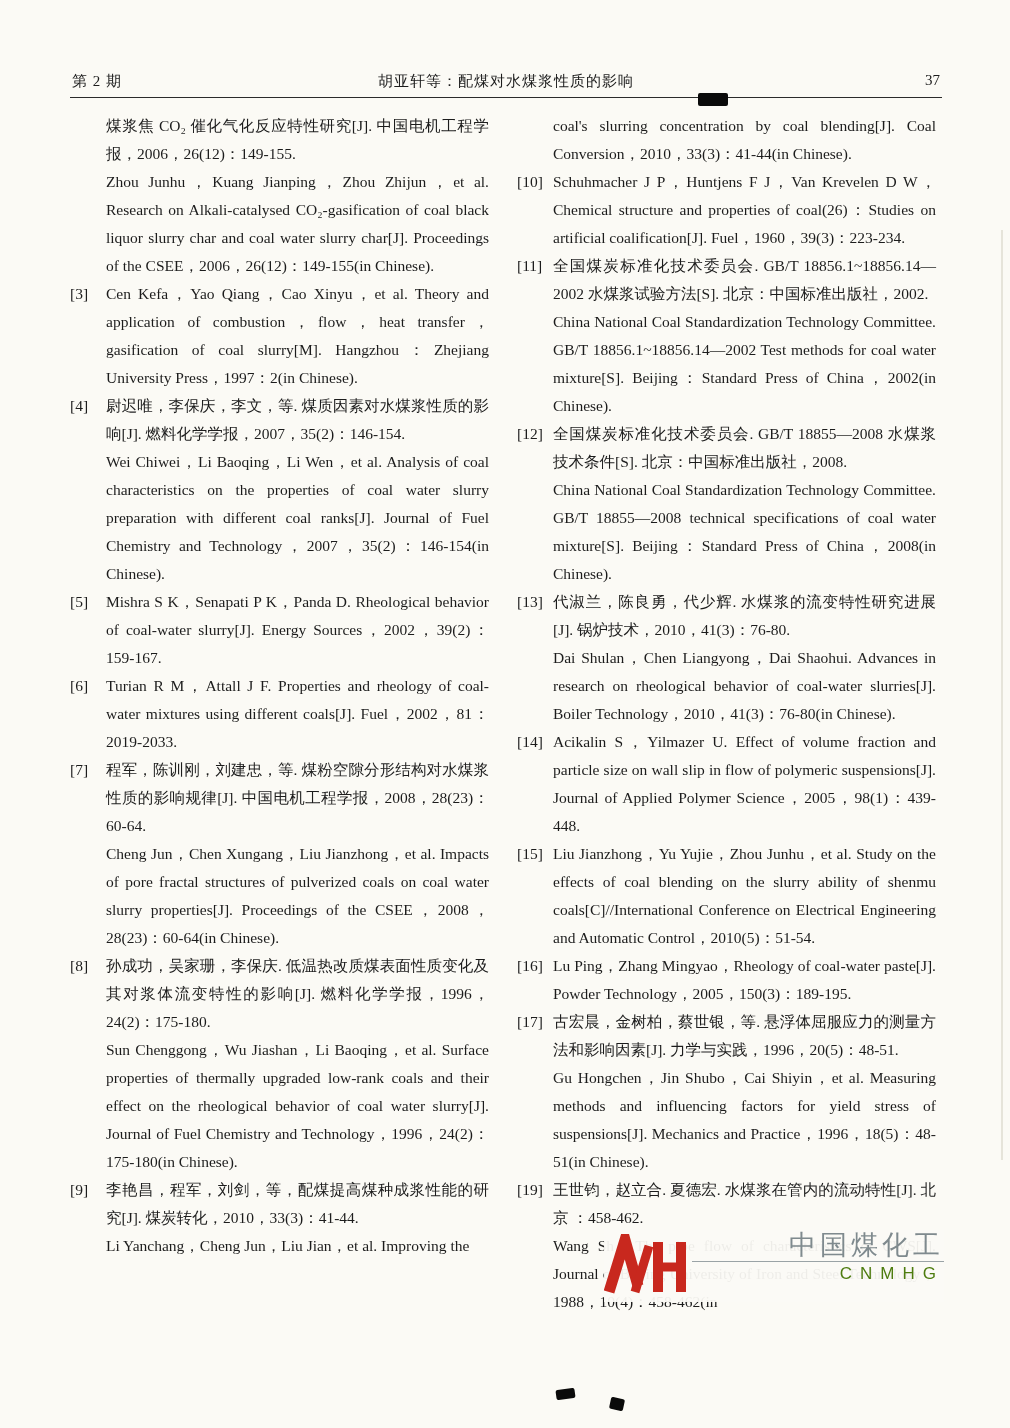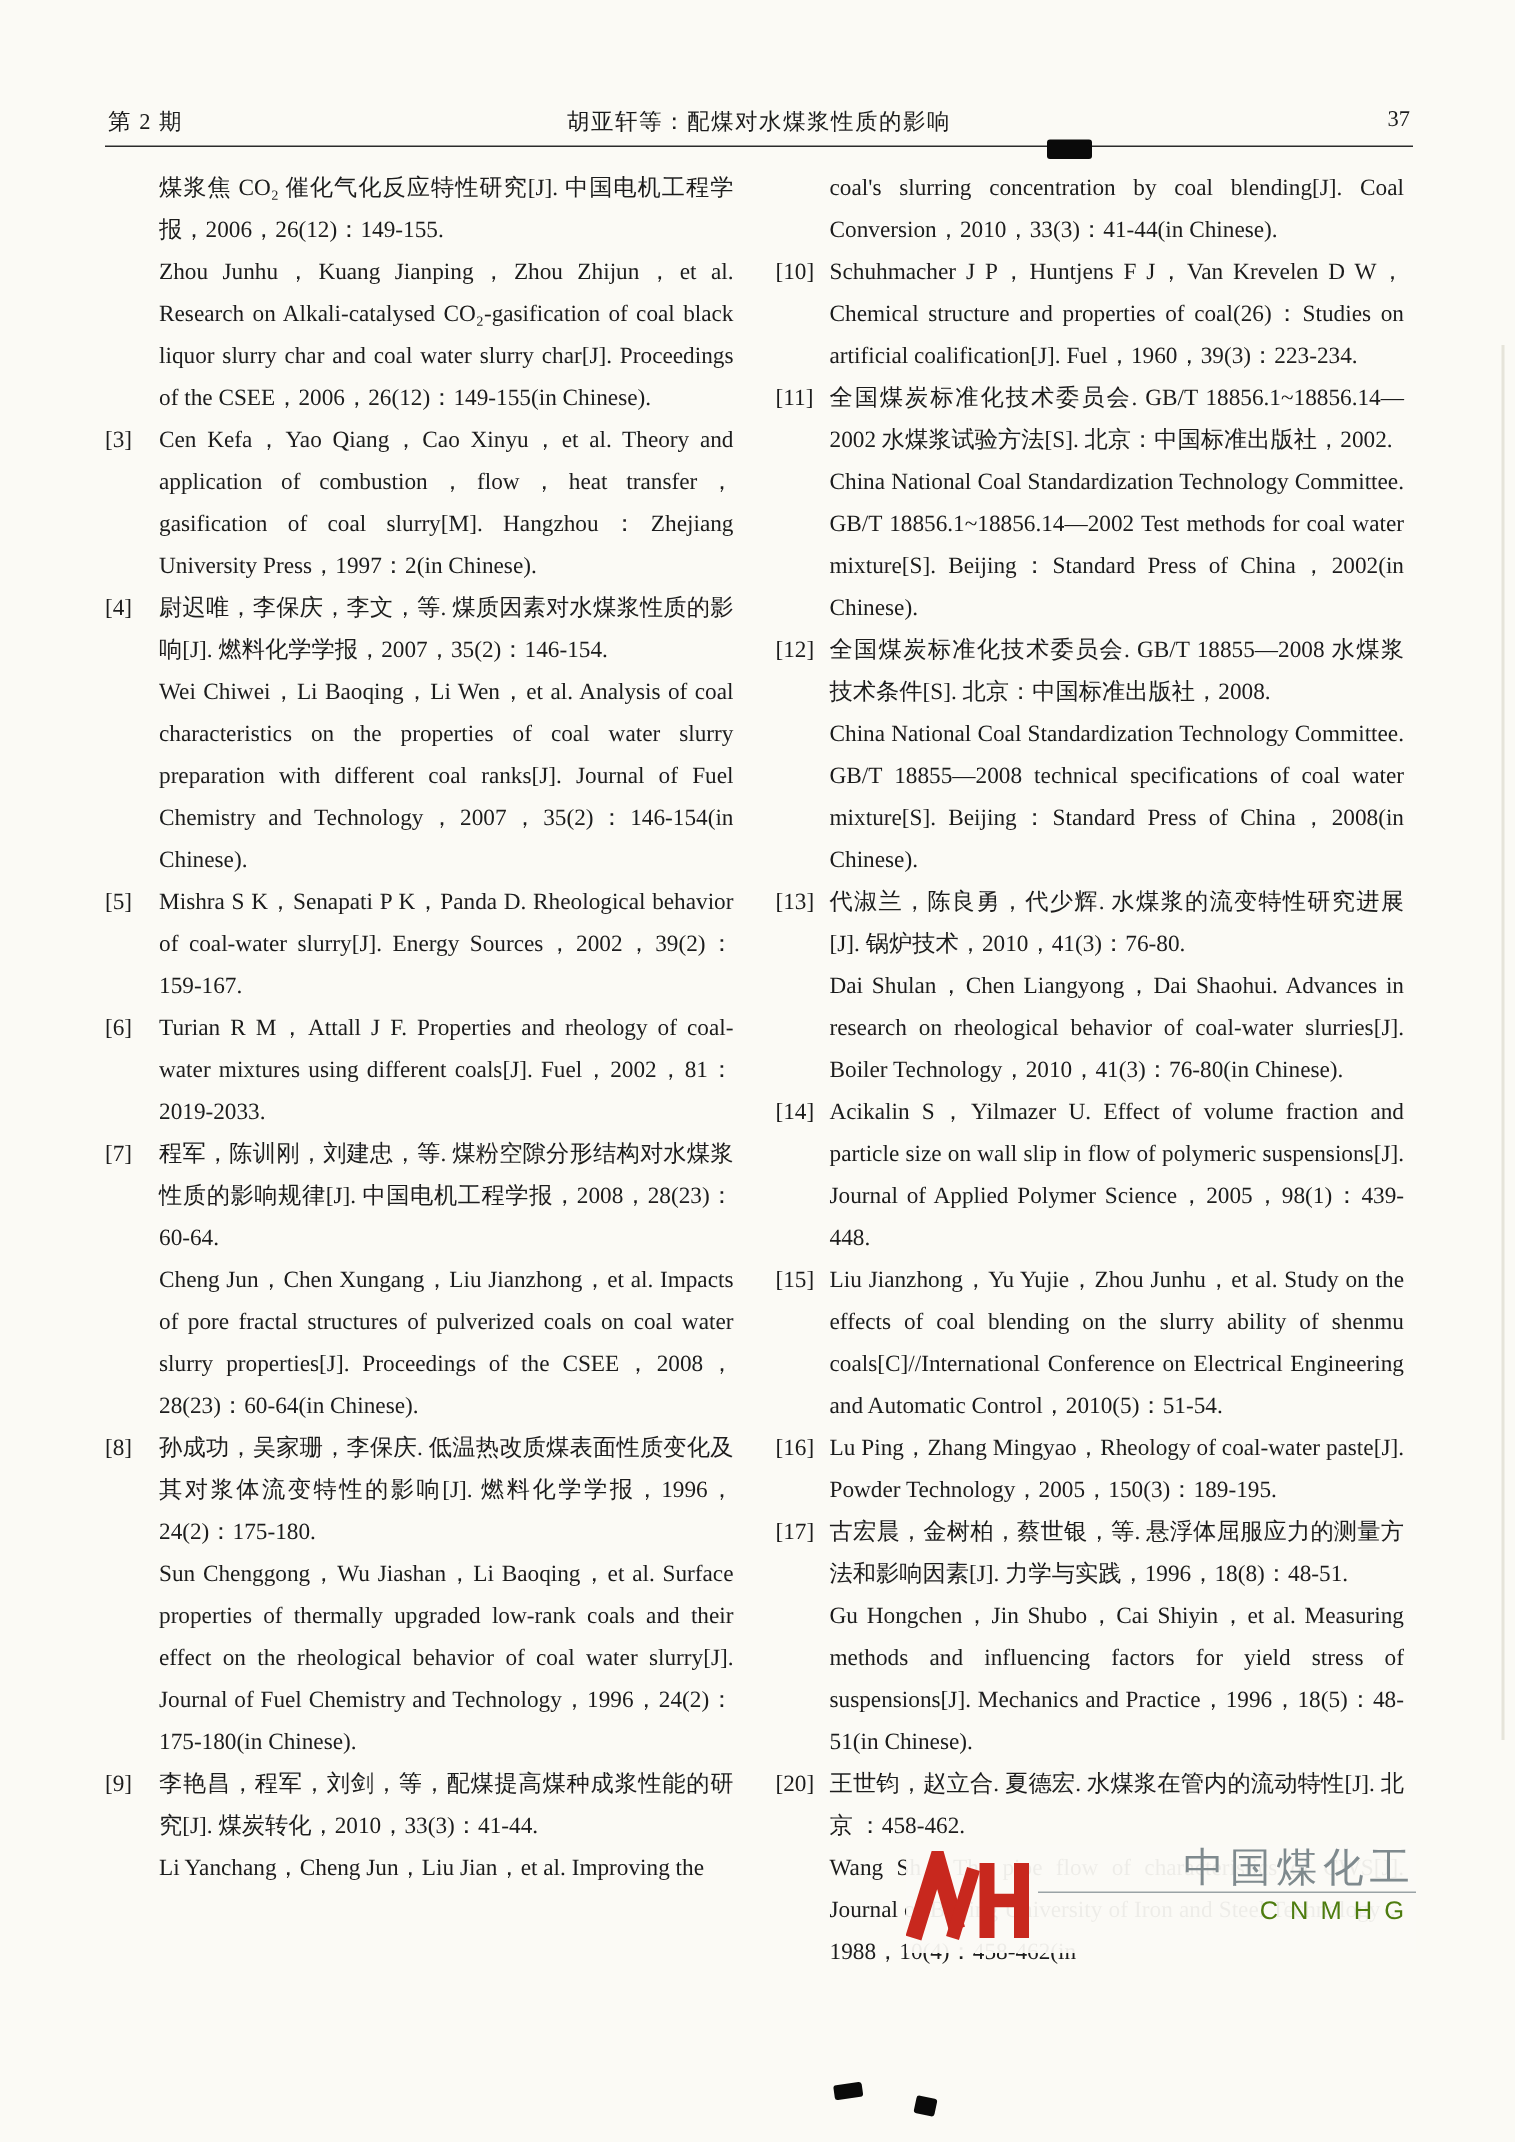--- a/index.html
+++ b/index.html
@@ -176,26 +176,26 @@
         </div>
         <div class="ref">
           <div class="ref-label">[16]</div>
           <div class="ref-body">
             <p>Lu Ping，Zhang Mingyao，Rheology of coal-water paste[J]. Powder Technology，2005，150(3)：189-195.</p>
           </div>
         </div>
         <div class="ref">
           <div class="ref-label">[17]</div>
           <div class="ref-body">
-            <p>古宏晨，金树柏，蔡世银，等. 悬浮体屈服应力的测量方法和影响因素[J]. 力学与实践，1996，18(8)：48-51.</p>
+            <p>古宏晨，金树柏，蔡世银，等. 悬浮体屈服应力的测量方法和影响因素[J]. 力学与实践，1996，20(5)：48-51.</p>
             <p>Gu Hongchen，Jin Shubo，Cai Shiyin，et al. Measuring methods and influencing factors for yield stress of suspensions[J]. Mechanics and Practice，1996，18(5)：48-51(in Chinese).</p>
           </div>
         </div>
         <div class="ref">
-          <div class="ref-label">[20]</div>
+          <div class="ref-label">[19]</div>
           <div class="ref-body">
             <p>王世钧，赵立合. 夏德宏. 水煤浆在管内的流动特性[J]. 北京 ：458-462.</p>
             <p>Wang Sh . The pipe flow of characteristics of CWS[J]. Journal of Beijing University of Iron and Steel Technology，1988，10(4)：458-462(in</p>
           </div>
         </div>
       </div>
   </div>
 
   <div class="watermark">
     <span class="wm-logo">

